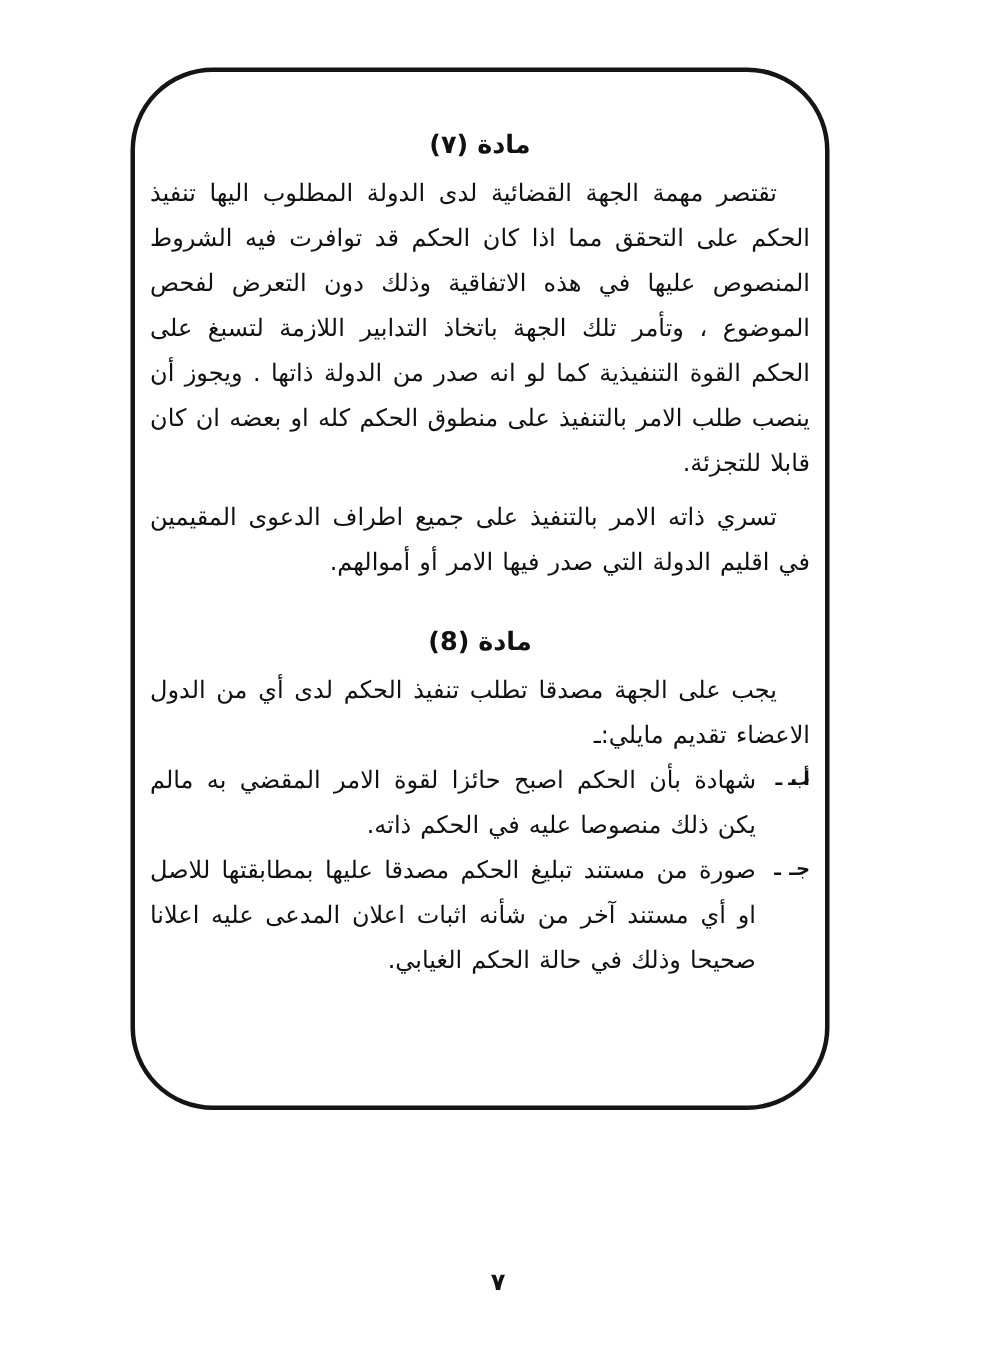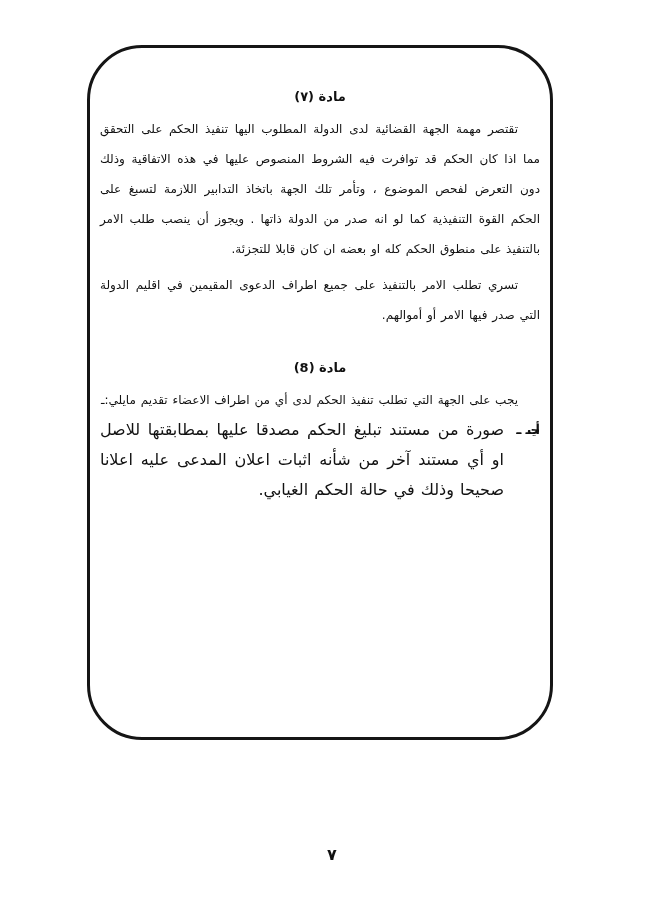--- a/index.html
+++ b/index.html
@@ -22,29 +22,29 @@
     width: 440px;
     height: 689px;
     border: 3px solid #151515;
     border-radius: 55px;
     padding: 0 10px;
     direction: rtl;
     box-sizing: content-box;
   }
   .article-title {
     text-align: center;
-    font-size: 13px;
+    font-size: 17px;
     font-weight: bold;
     margin: 0;
     line-height: 22px;
   }
   .title-first { margin-top: 38px; }
   .title-gap   { margin-top: 27px; }
   .para {
-    font-size: 12px;
+    font-size: 16px;
     line-height: 30px;
     text-align: justify;
     margin: 6px 0 0 0;
     word-spacing: 1px;
   }
   .para-indent { text-indent: 22px; }
   .list {
     margin: 0;
     padding: 0;
   }
@@ -77,31 +77,32 @@
   }
 </style>
 </head>
 <body>
 
 <div class="frame">
 
   <h2 class="article-title title-first">مادة (٧)</h2>
   <p class="para para-indent">تقتصر مهمة الجهة القضائية لدى الدولة المطلوب اليها تنفيذ الحكم على التحقق مما اذا كان الحكم قد توافرت فيه الشروط المنصوص عليها في هذه الاتفاقية وذلك دون التعرض لفحص الموضوع ، وتأمر تلك الجهة باتخاذ التدابير اللازمة لتسبغ على الحكم القوة التنفيذية كما لو انه صدر من الدولة ذاتها . ويجوز أن ينصب طلب الامر بالتنفيذ على منطوق الحكم كله او بعضه ان كان قابلا للتجزئة.</p>
 
-  <p class="para para-indent">تسري تطلب الامر بالتنفيذ على جميع اطراف الدعوى المقيمين في اقليم الدولة التي صدر فيها الامر أو أموالهم.</p>
+  <p class="para para-indent">تسري ذاته الامر بالتنفيذ على جميع اطراف الدعوى المقيمين في اقليم الدولة التي صدر فيها الامر أو أموالهم.</p>
 
   <h2 class="article-title title-gap">مادة (8)</h2>
-  <p class="para para-indent">يجب على الجهة التي تطلب تنفيذ الحكم لدى أي من اطراف الاعضاء تقديم مايلي:ـ</p>
+  <p class="para para-indent">يجب على الجهة مصدقا تطلب تنفيذ الحكم لدى أي من الدول الاعضاء تقديم مايلي:ـ</p>
 
   <div class="list">
     <div class="list-item">
       <span class="list-marker">أ ـ</span>
     </div>
     <div class="list-item">
       <span class="list-marker">ب ـ</span>
+      <span>شهادة بأن الحكم اصبح حائزا لقوة الامر المقضي به مالم يكن ذلك منصوصا عليه في الحكم ذاته.</span>
     </div>
     <div class="list-item">
       <span class="list-marker">جـ ـ</span>
       <span>صورة من مستند تبليغ الحكم مصدقا عليها بمطابقتها للاصل او أي مستند آخر من شأنه اثبات اعلان المدعى عليه اعلانا صحيحا وذلك في حالة الحكم الغيابي.</span>
     </div>
   </div>
 
 </div>
 
 <div class="page-number">٧</div>

